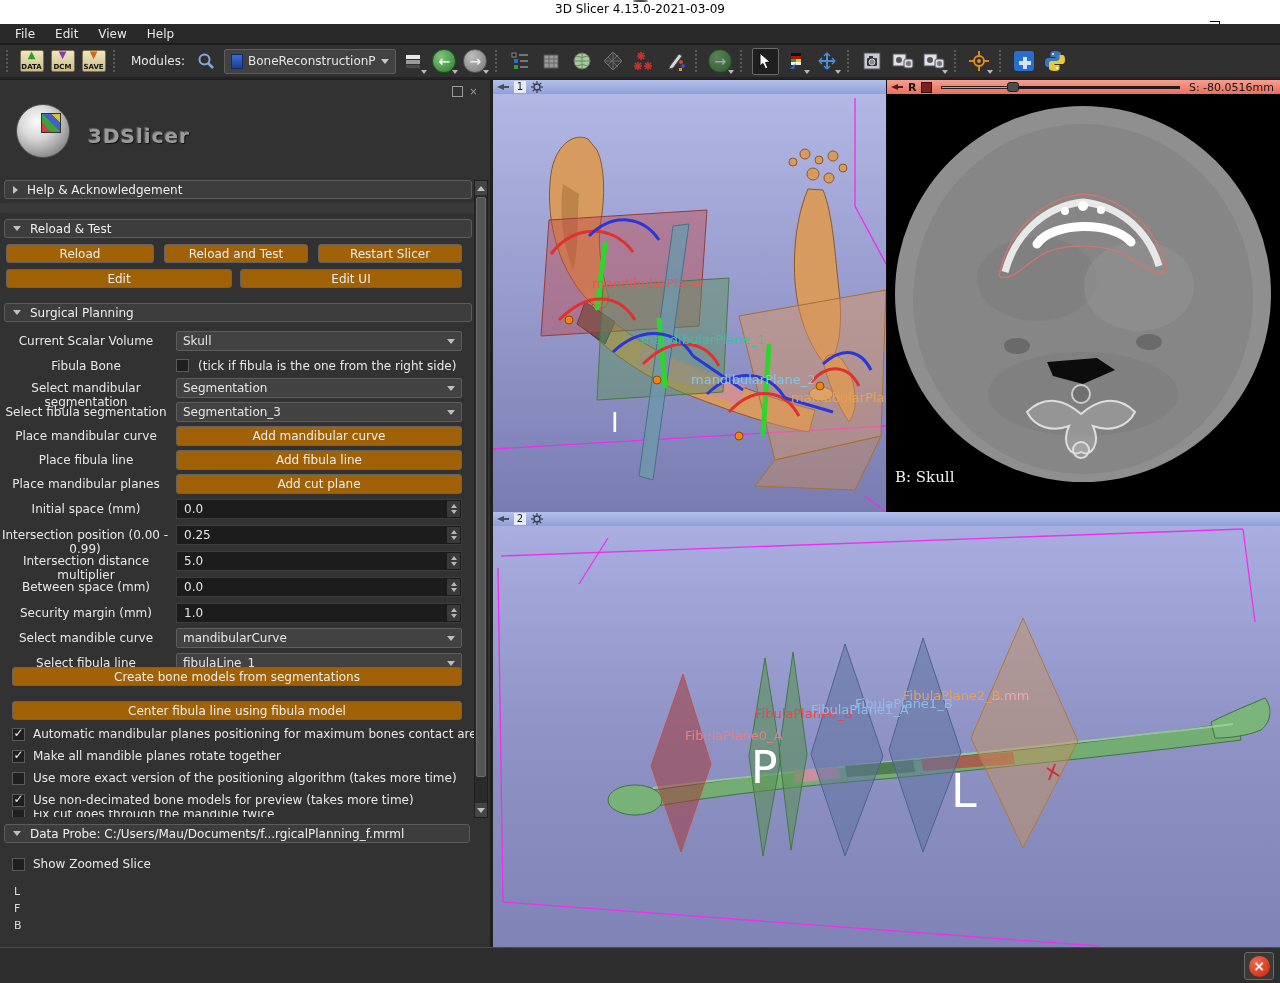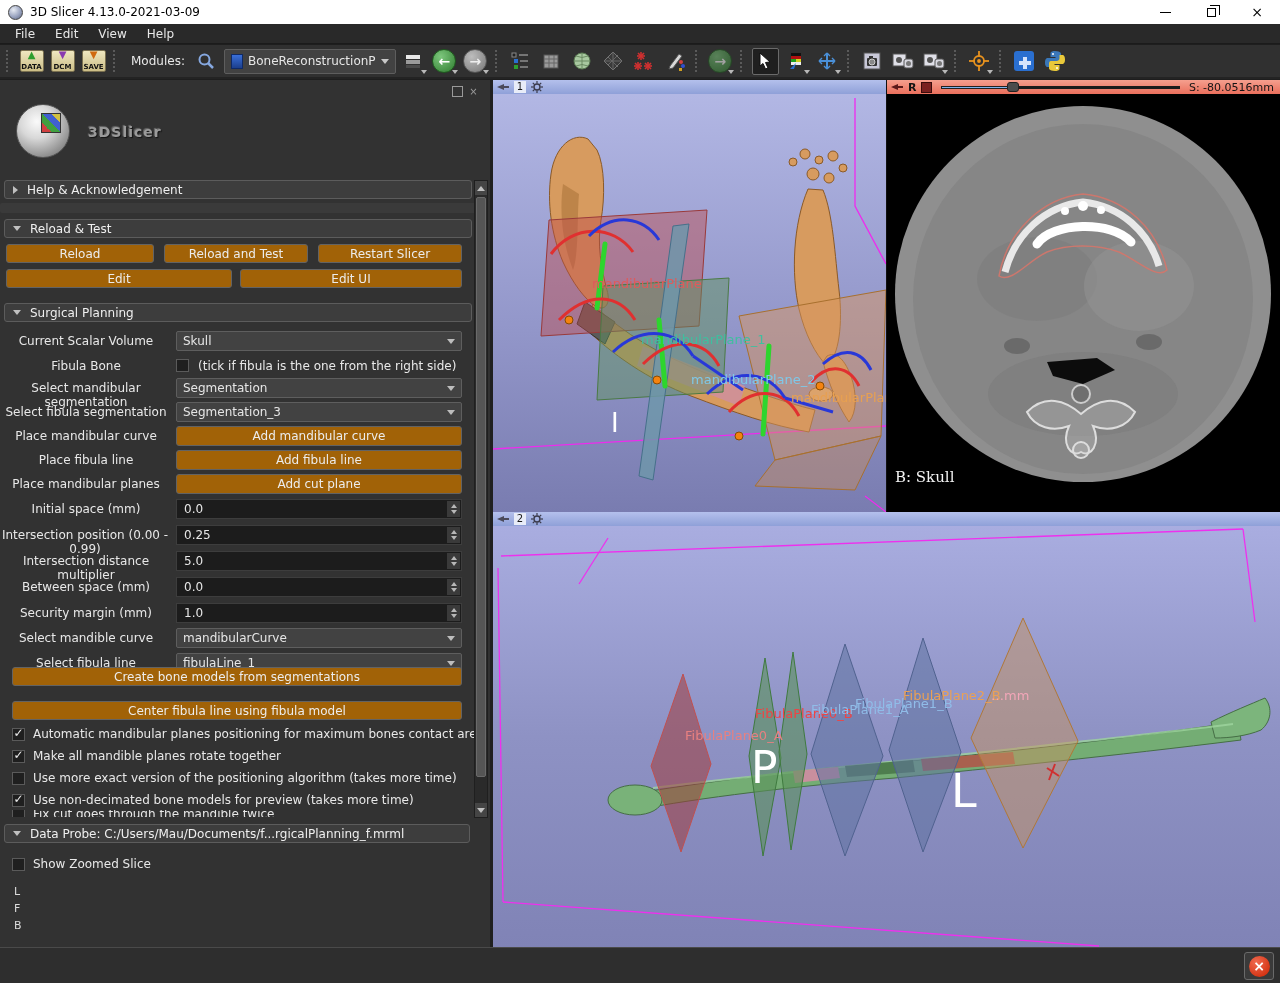--- a/index.html
+++ b/index.html
@@ -1,21 +1,21 @@
 <!DOCTYPE html>
 <html><head>
 <meta charset="utf-8">
 <style>
   * { margin:0; padding:0; box-sizing:border-box; }
   html,body { width:1280px; height:983px; overflow:hidden; background:#1e1e1e;
     font-family:"DejaVu Sans","Liberation Sans",sans-serif; font-size:12px; color:#e6e6e6; }
   .abs { position:absolute; }
 
   
-  #titlebar { position:absolute; left:0; top:0; width:1280px; height:24px; background:#ffffff; color:#000; display:flex; align-items:center; }
+  #titlebar { position:absolute; left:0; top:0; width:1280px; height:24px; background:#ffffff; color:#000; display:flex; align-items:center;flex-direction:column; }
   #titlebar .app-icon { width:15px; height:15px; margin:0 7px 0 8px; border-radius:50%;
     background:radial-gradient(circle at 35% 30%, #e8ecf4 0%, #9aa4c0 55%, #5a6480 100%); border:1px solid #444; }
   #titlebar .ttl { font-size:12px; }
   #winbtns { margin-left:auto; display:flex; height:24px; }
   .winbtn { width:46px; height:24px; display:flex; align-items:center; justify-content:center; color:#000; }
   .winbtn .minbar { width:11px; height:1px; background:#000; }
   .winbtn .restbox { width:9px; height:9px; border:1px solid #000; position:relative; }
   .winbtn .restbox:before { content:""; position:absolute; left:2px; top:-4px; width:9px; height:9px; border:1px solid #000; border-bottom:none; border-left:none; }
   .winbtn.close { font-size:14px; }
 
@@ -42,21 +42,21 @@
 
   
   #panel { position:absolute; left:0; top:80px; width:490px; height:867px; background:#323232; }
   #panel-sep { position:absolute; left:490px; top:80px; width:3px; height:867px; background:#202020; }
   .ptop-ico { position:absolute; top:6px; width:11px; height:11px; color:#9a9a9a; font-size:10px; line-height:11px; text-align:center; }
   .ptop-ico.box { border:1px solid #9a9a9a; }
   #logo-img { position:absolute; left:16px; top:24px; width:54px; height:54px; border-radius:50%;
     background:radial-gradient(circle at 38% 32%, #fafafa 0%, #d8d8d8 35%, #8e8e8e 75%, #5c5c5c 100%); border:1px solid #555; }
   #logo-img:before { content:""; position:absolute; left:24px; top:8px; width:18px; height:18px; background:
     linear-gradient(45deg,#d04040 25%,#40a040 25% 50%,#4060d0 50% 75%,#d0c040 75%); border:1px solid #333; }
-  #logo-text { position:absolute; left:88px; top:44px; font-size:14px; font-weight:bold; letter-spacing:1px; color:#9a9a9a;
+  #logo-text { position:absolute; left:88px; top:44px; font-size:20px; font-weight:bold; letter-spacing:1px; color:#9a9a9a;
     text-shadow:1px 1px 1px #141414, -1px -1px 1px #6a6a6a; }
 
   .hdr { position:absolute; left:4px; right:18px; height:19px; background:#3d3d3d; border:1px solid #5c5c5c; border-radius:3px;
     display:flex; align-items:center; gap:9px; padding-left:8px; color:#efefef; }
   .arr-r { width:0; height:0; border-top:4px solid transparent; border-bottom:4px solid transparent; border-left:5px solid #c0c0c0; }
   .arr-d { width:0; height:0; border-left:4px solid transparent; border-right:4px solid transparent; border-top:5px solid #c0c0c0; }
 
   .btn { position:absolute; height:19px; background:#a16207; border:1px solid #636363; border-radius:3px;
     display:flex; align-items:center; justify-content:center; color:#ececec; }
 

